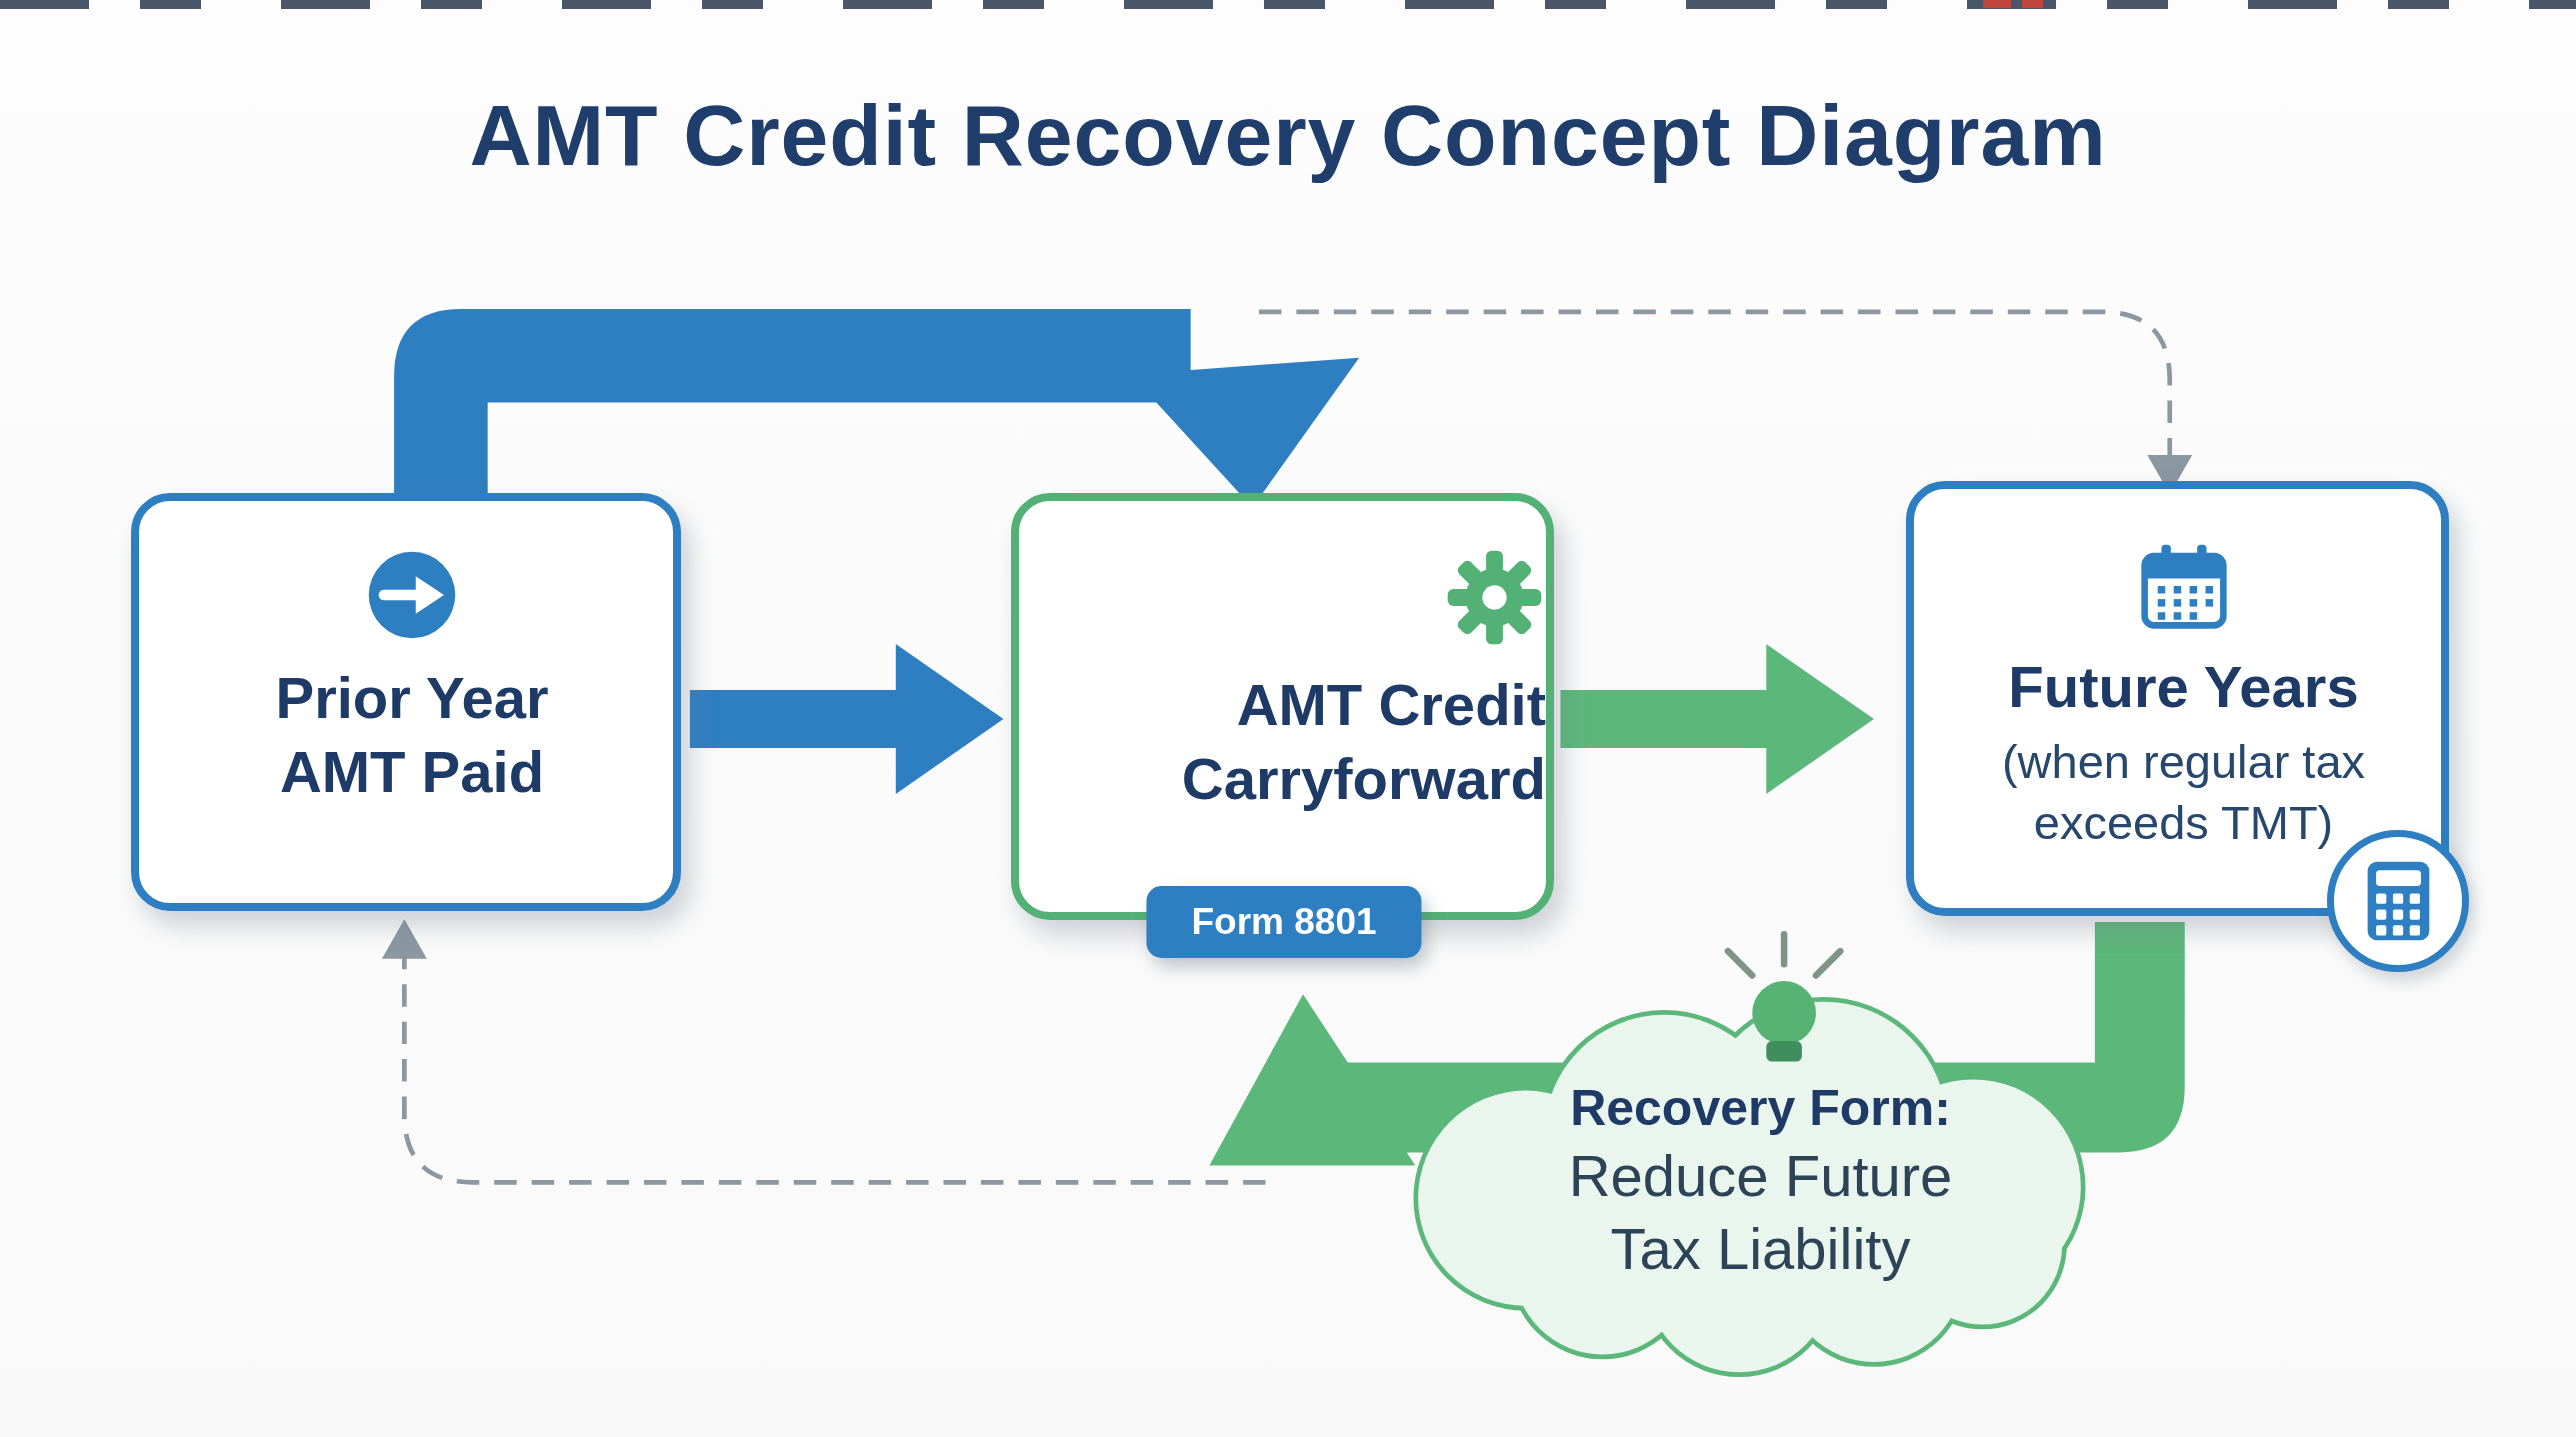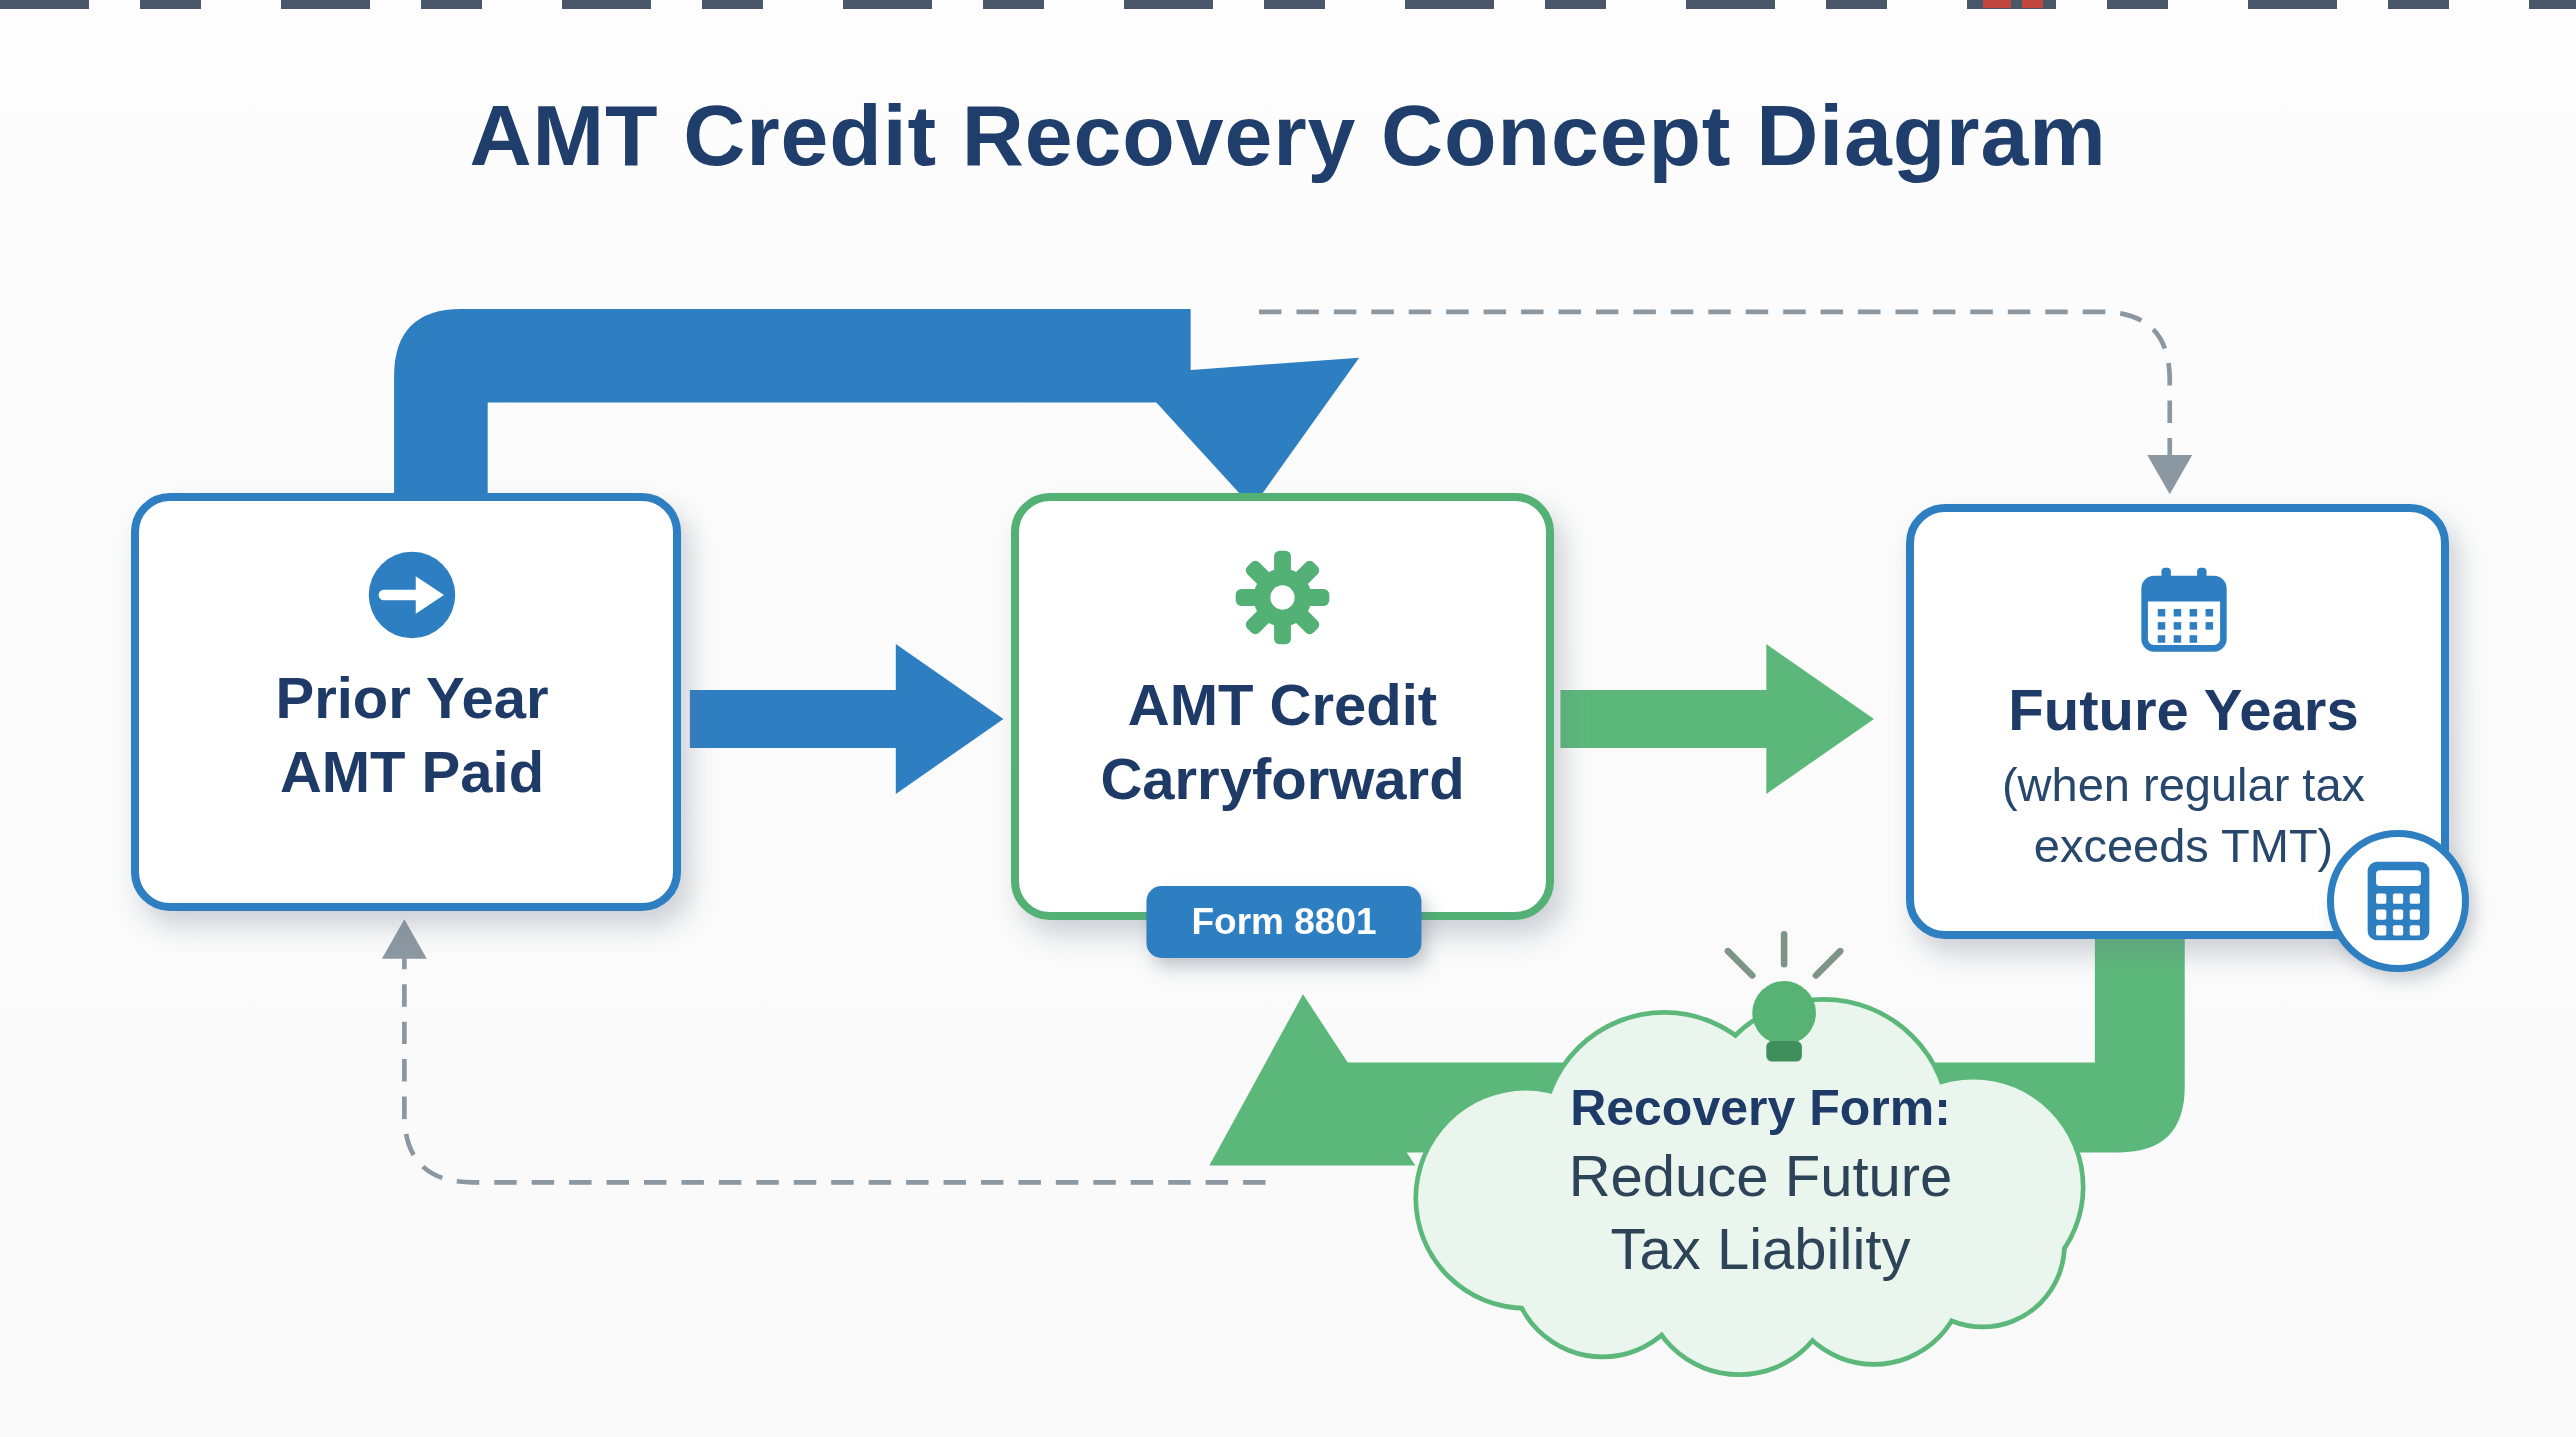--- a/index.html
+++ b/index.html
@@ -27,25 +27,25 @@
   }
 
   .arrow-layer { position: absolute; inset: 0; z-index: 1; }
 
   .node {
     position: absolute; background: #ffffff; border-radius: 39px;
     display: flex; flex-direction: column; align-items: center;
     z-index: 2; box-shadow: 9.4px 15px 26px rgba(108,122,137,.32);
   }
   .node-blue  { border: 8.4px solid #2e7ec2; padding-left: 12px; }
-  .node-green { border: 8.4px solid #53b175; }
+  .node-green { border: 8.4px solid #53b175; align-items: flex-end; }
 
   #prior-year-node   { left: 131px;  top: 493px; width: 550px; height: 418px; padding-top: 47px; }
   #carryforward-node { left: 1011px; top: 493px; width: 543px; height: 427px; padding-top: 45px; }
-  #future-years-node { left: 1906px; top: 504px; width: 543px; height: 435px; padding-top: 52px; }
+  #future-years-node { left: 1906px; top: 481px; width: 543px; height: 435px; padding-top: 52px; }
 
   .node-label {
     font-size: 58px; font-weight: bold; color: #1e3a66;
     text-align: center; line-height: 1.27; margin-top: 19px;
   }
   .node-sub {
     font-size: 47px; color: #27476d; text-align: center;
     line-height: 1.3; margin-top: 7.5px;
   }
 

